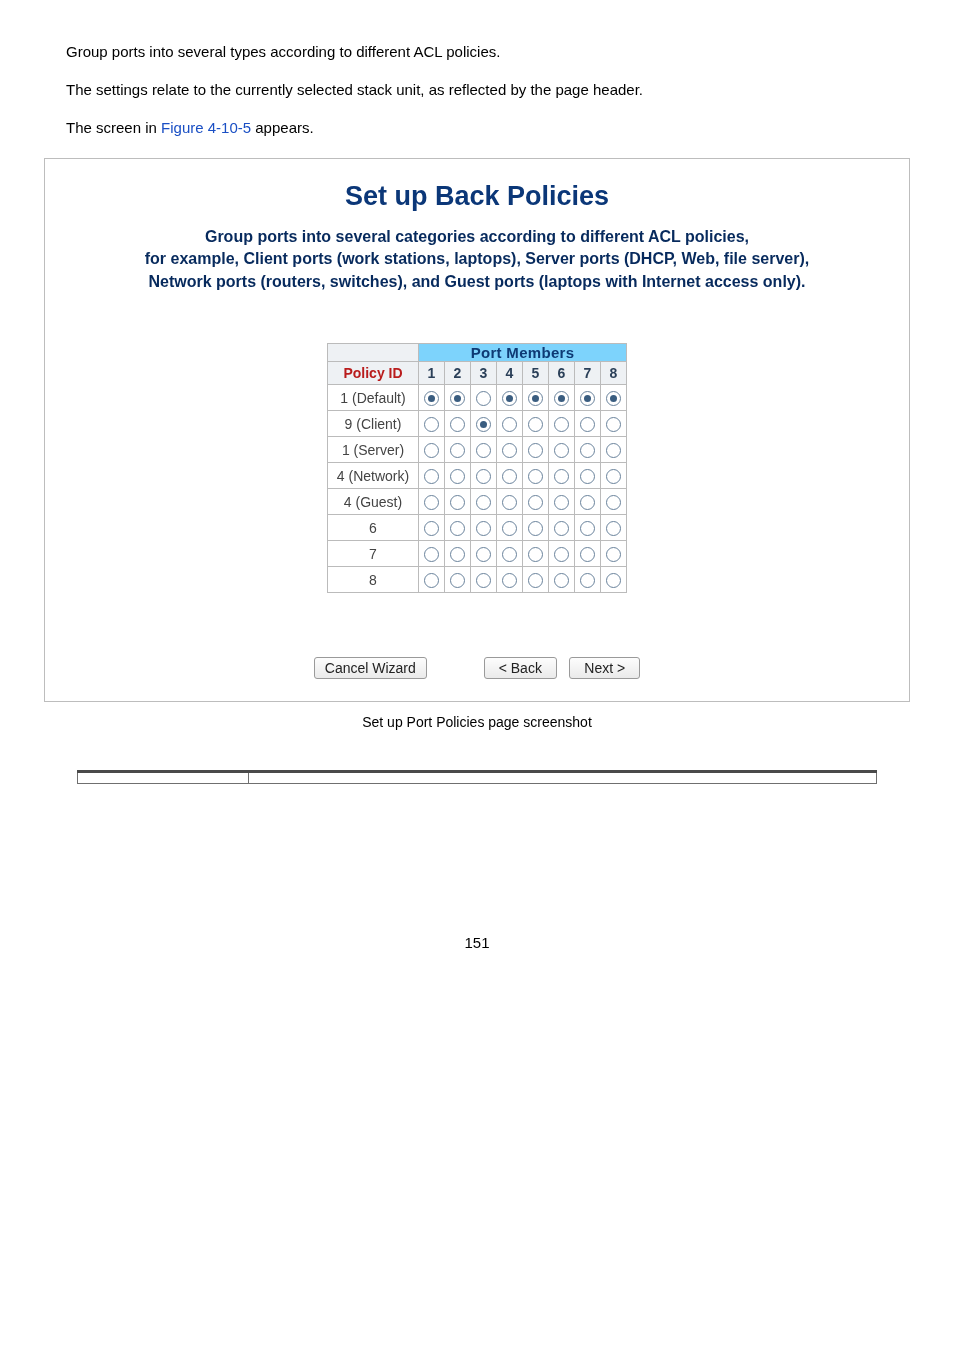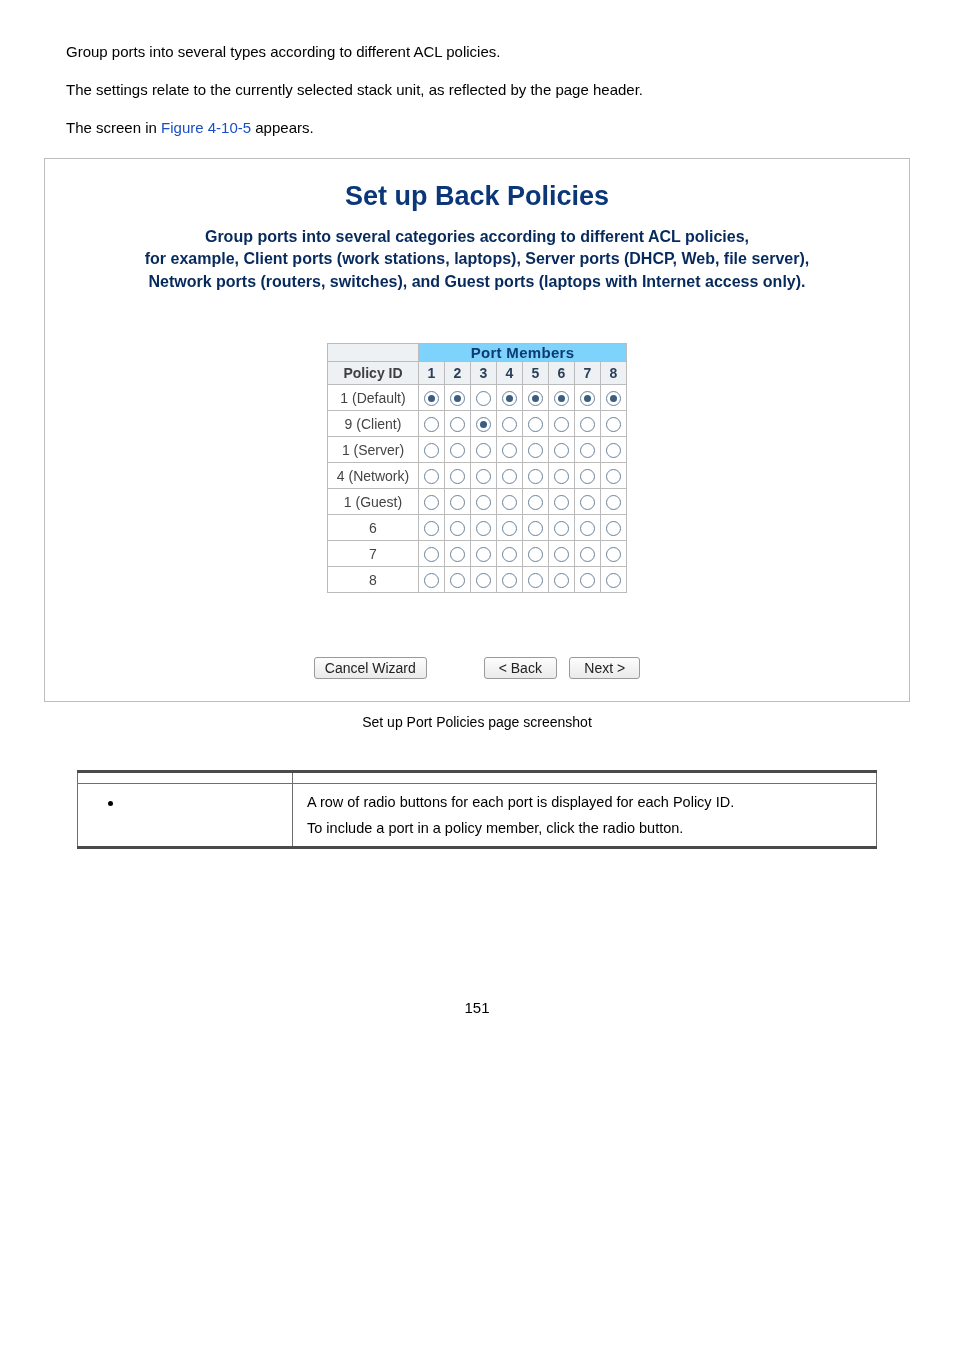--- a/index.html
+++ b/index.html
@@ -74,21 +74,21 @@
     font-size: 15px;
     letter-spacing: 0.3px;
   }
   table.port-grid .col-header {
     width: 25px;
     height: 22px;
   }
   table.port-grid .policy-col {
     width: 90px;
     text-align: center;
-    color: #404040;
+    color: #b91c1c;
   }
   table.port-grid td.data {
     width: 25px;
     height: 25px;
   }
   table.port-grid td.policy-label {
     padding: 2px 6px;
     color: #444;
     font-size: 14px;
     text-align: center;
@@ -256,21 +256,21 @@
               <td class="data"><span class="radio-dot"></span></td>
               <td class="data"><span class="radio-dot"></span></td>
               <td class="data"><span class="radio-dot"></span></td>
               <td class="data"><span class="radio-dot"></span></td>
               <td class="data"><span class="radio-dot"></span></td>
               <td class="data"><span class="radio-dot"></span></td>
               <td class="data"><span class="radio-dot"></span></td>
               <td class="data"><span class="radio-dot"></span></td>
             </tr>
             <tr>
-              <td class="policy-label">1 (Guest)</td>
+              <td class="policy-label">4 (Guest)</td>
               <td class="data"><span class="radio-dot"></span></td>
               <td class="data"><span class="radio-dot"></span></td>
               <td class="data"><span class="radio-dot"></span></td>
               <td class="data"><span class="radio-dot"></span></td>
               <td class="data"><span class="radio-dot"></span></td>
               <td class="data"><span class="radio-dot"></span></td>
               <td class="data"><span class="radio-dot"></span></td>
               <td class="data"><span class="radio-dot"></span></td>
             </tr>
             <tr>
@@ -320,25 +320,18 @@
 
   <div class="caption">Set up Port Policies page screenshot</div>
 
 
   <table class="fields">
     <tbody id="fields-body">
       <tr class="topbar">
           <td class="bullet"></td>
           <td></td>
         </tr>
-        <tr class="botbar">
-          <td class="bullet"><span class="bullet-dot"></span></td>
-          <td>
-            <div>A row of radio buttons for each port is displayed for each Policy ID.</div>
-            <div style="margin-top: 10px;">To include a port in a policy member, click the radio button.</div>
-          </td>
-        </tr>
       </tbody>
   </table>
 
   <div class="page-number">151</div>
 
 </div>
 
 </body></html>

